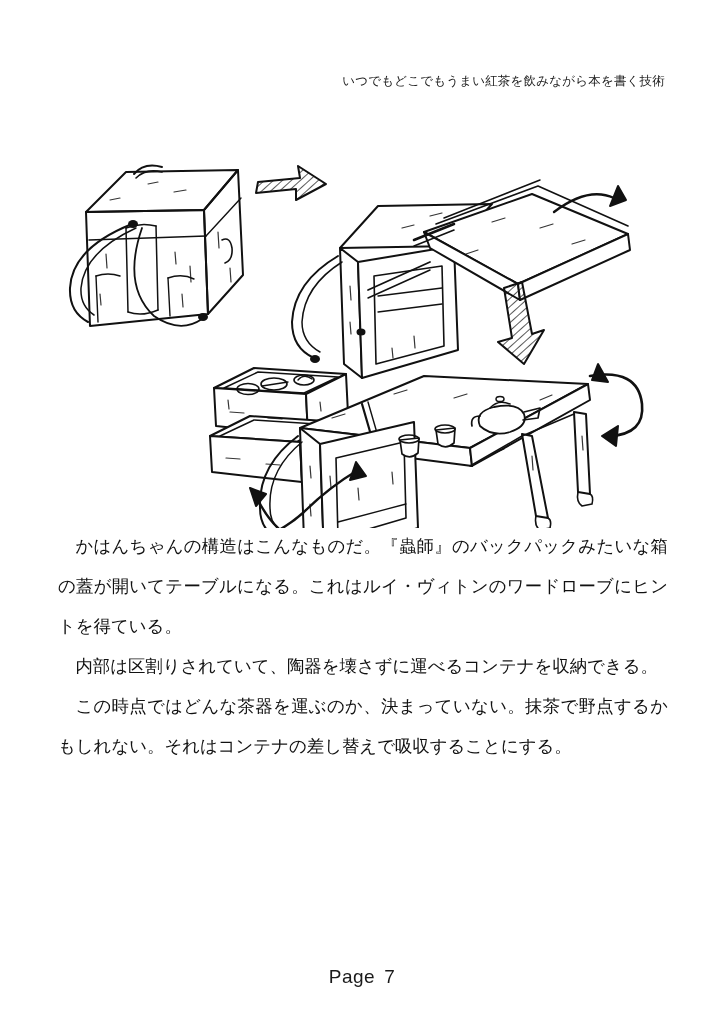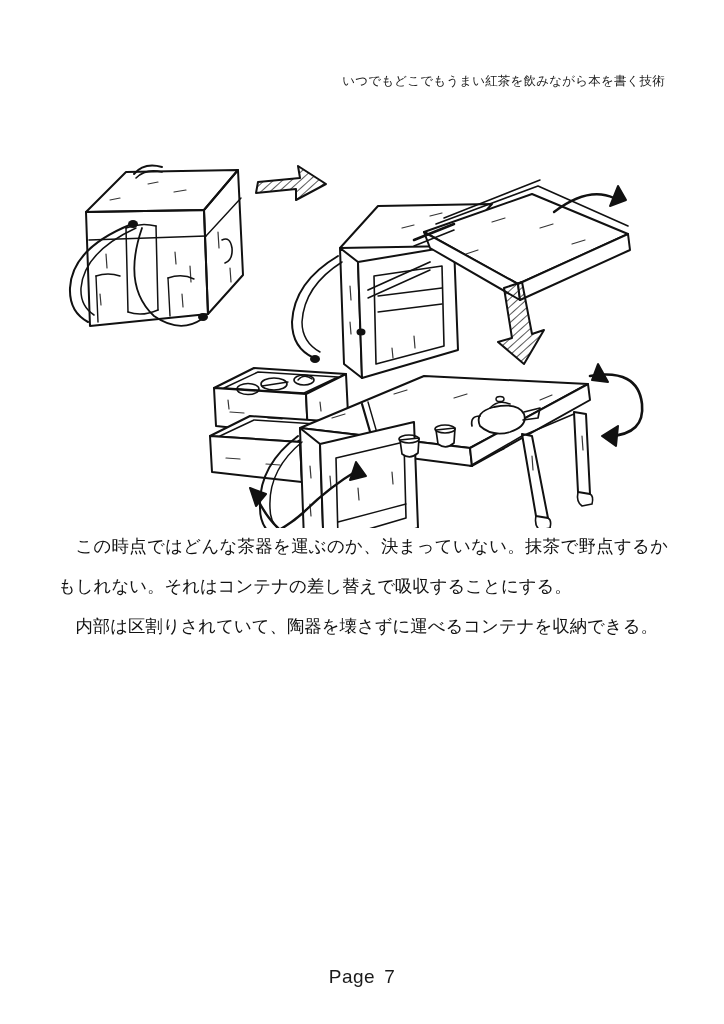--- a/index.html
+++ b/index.html
@@ -313,21 +313,22 @@
         <path d="M294 326 L304 340 L288 344 Z" fill="#111111" stroke="#111111"></path>
 
         <path d="M226 400 Q208 388 196 364" stroke-width="2.4"></path>
         <path d="M188 352 L204 358 L194 370 Z" fill="#111111" stroke="#111111"></path>
       </g>
 
     </svg>
   </div>
 
   <div class="body-text">
+    <p>かはんちゃんの構造はこんなものだ。『蟲師』のバックパックみたいな箱の蓋が開いてテーブルになる。これはルイ・ヴィトンのワードローブにヒントを得ている。</p>
+    <p>内部は区割りされていて、陶器を壊さずに運べるコンテナを収納できる。</p>
     <p>この時点ではどんな茶器を運ぶのか、決まっていない。抹茶で野点するかもしれない。それはコンテナの差し替えで吸収することにする。</p>
-    <p>内部は区割りされていて、陶器を壊さずに運べるコンテナを収納できる。</p>
   </div>
 
   <div class="page-footer">
     <span>Page</span><span class="num">7</span>
   </div>
 
 </div>
 
 </body></html>

